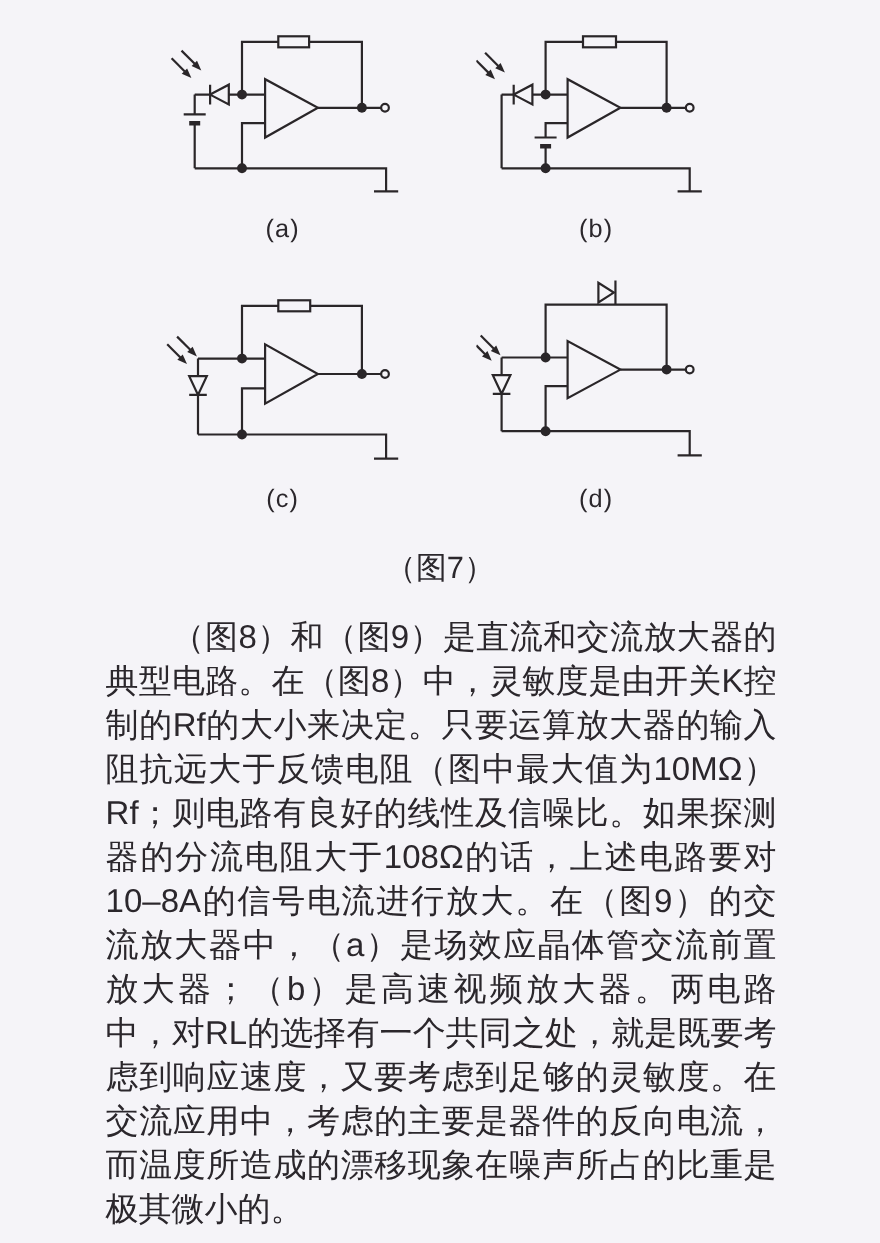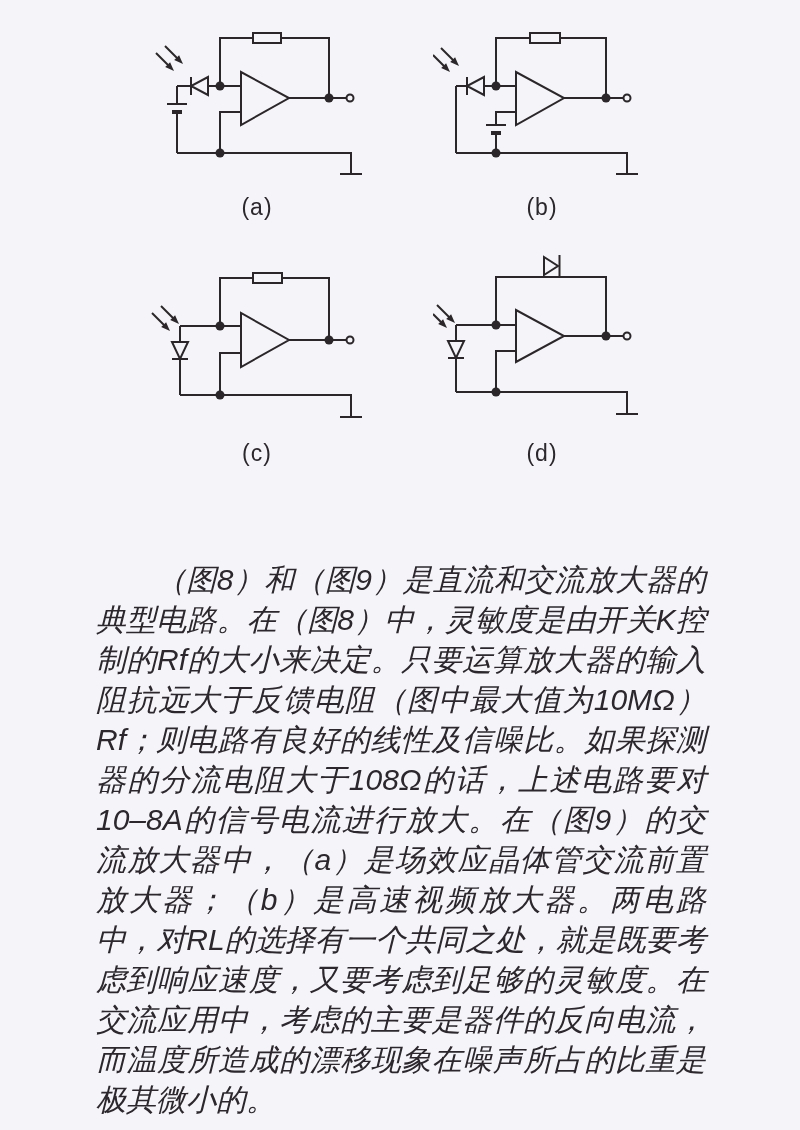--- a/index.html
+++ b/index.html
@@ -17,21 +17,21 @@
   .circuit-a { left: 148px; top: 8px;   width: 218px; }
   .circuit-b { left: 433px; top: 8px;   width: 218px; }
   .circuit-c { left: 148px; top: 250px; width: 218px; }
   .circuit-d { left: 433px; top: 250px; width: 218px; }
   .circuit svg { display: block; margin: 0 auto; }
   .sub-label { font-size: 23px; margin-top: 8px; color: #2b272c; letter-spacing: 1px; }
   .fig-caption {
     position: absolute; top: 497px; left: 0; width: 800px;
     text-align: center; font-size: 28px; color: #2b272c;
   }
-  .body-text { position: absolute; top: 560px; left: 96px; width: 610px; font-style: italic; }
+  .body-text { position: absolute; top: 560px; left: 96px; width: 610px; }
   .para {
     margin: 0;
     font-size: 30px;
     line-height: 40px;
     text-align: justify;
     text-indent: 2em;
     color: #2b272c;
   }
   .wire, .part { stroke: #2a2629; stroke-width: 2; fill: none; }
   .thick { stroke-width: 4; }
@@ -213,19 +213,20 @@
         </g>
         <g>
           <circle class="dot" cx="63" cy="75" r="4.5"></circle>
           <circle class="dot" cx="63" cy="142" r="4.5"></circle>
           <circle class="dot" cx="173" cy="86" r="4.5"></circle>
         </g>
       </svg>
       <figcaption class="sub-label">(d)</figcaption>
     </figure>
 
+    <div class="fig-caption">（图7）</div>
   </section>
 
   <section class="body-text">
     <p class="para">（图8）和（图9）是直流和交流放大器的典型电路。在（图8）中，灵敏度是由开关K控制的Rf的大小来决定。只要运算放大器的输入阻抗远大于反馈电阻（图中最大值为10MΩ）Rf；则电路有良好的线性及信噪比。如果探测器的分流电阻大于108Ω的话，上述电路要对10–8A的信号电流进行放大。在（图9）的交流放大器中，（a）是场效应晶体管交流前置放大器；（b）是高速视频放大器。两电路中，对RL的选择有一个共同之处，就是既要考虑到响应速度，又要考虑到足够的灵敏度。在交流应用中，考虑的主要是器件的反向电流，而温度所造成的漂移现象在噪声所占的比重是极其微小的。</p>
   </section>
 
 </div>
 
 </body></html>

